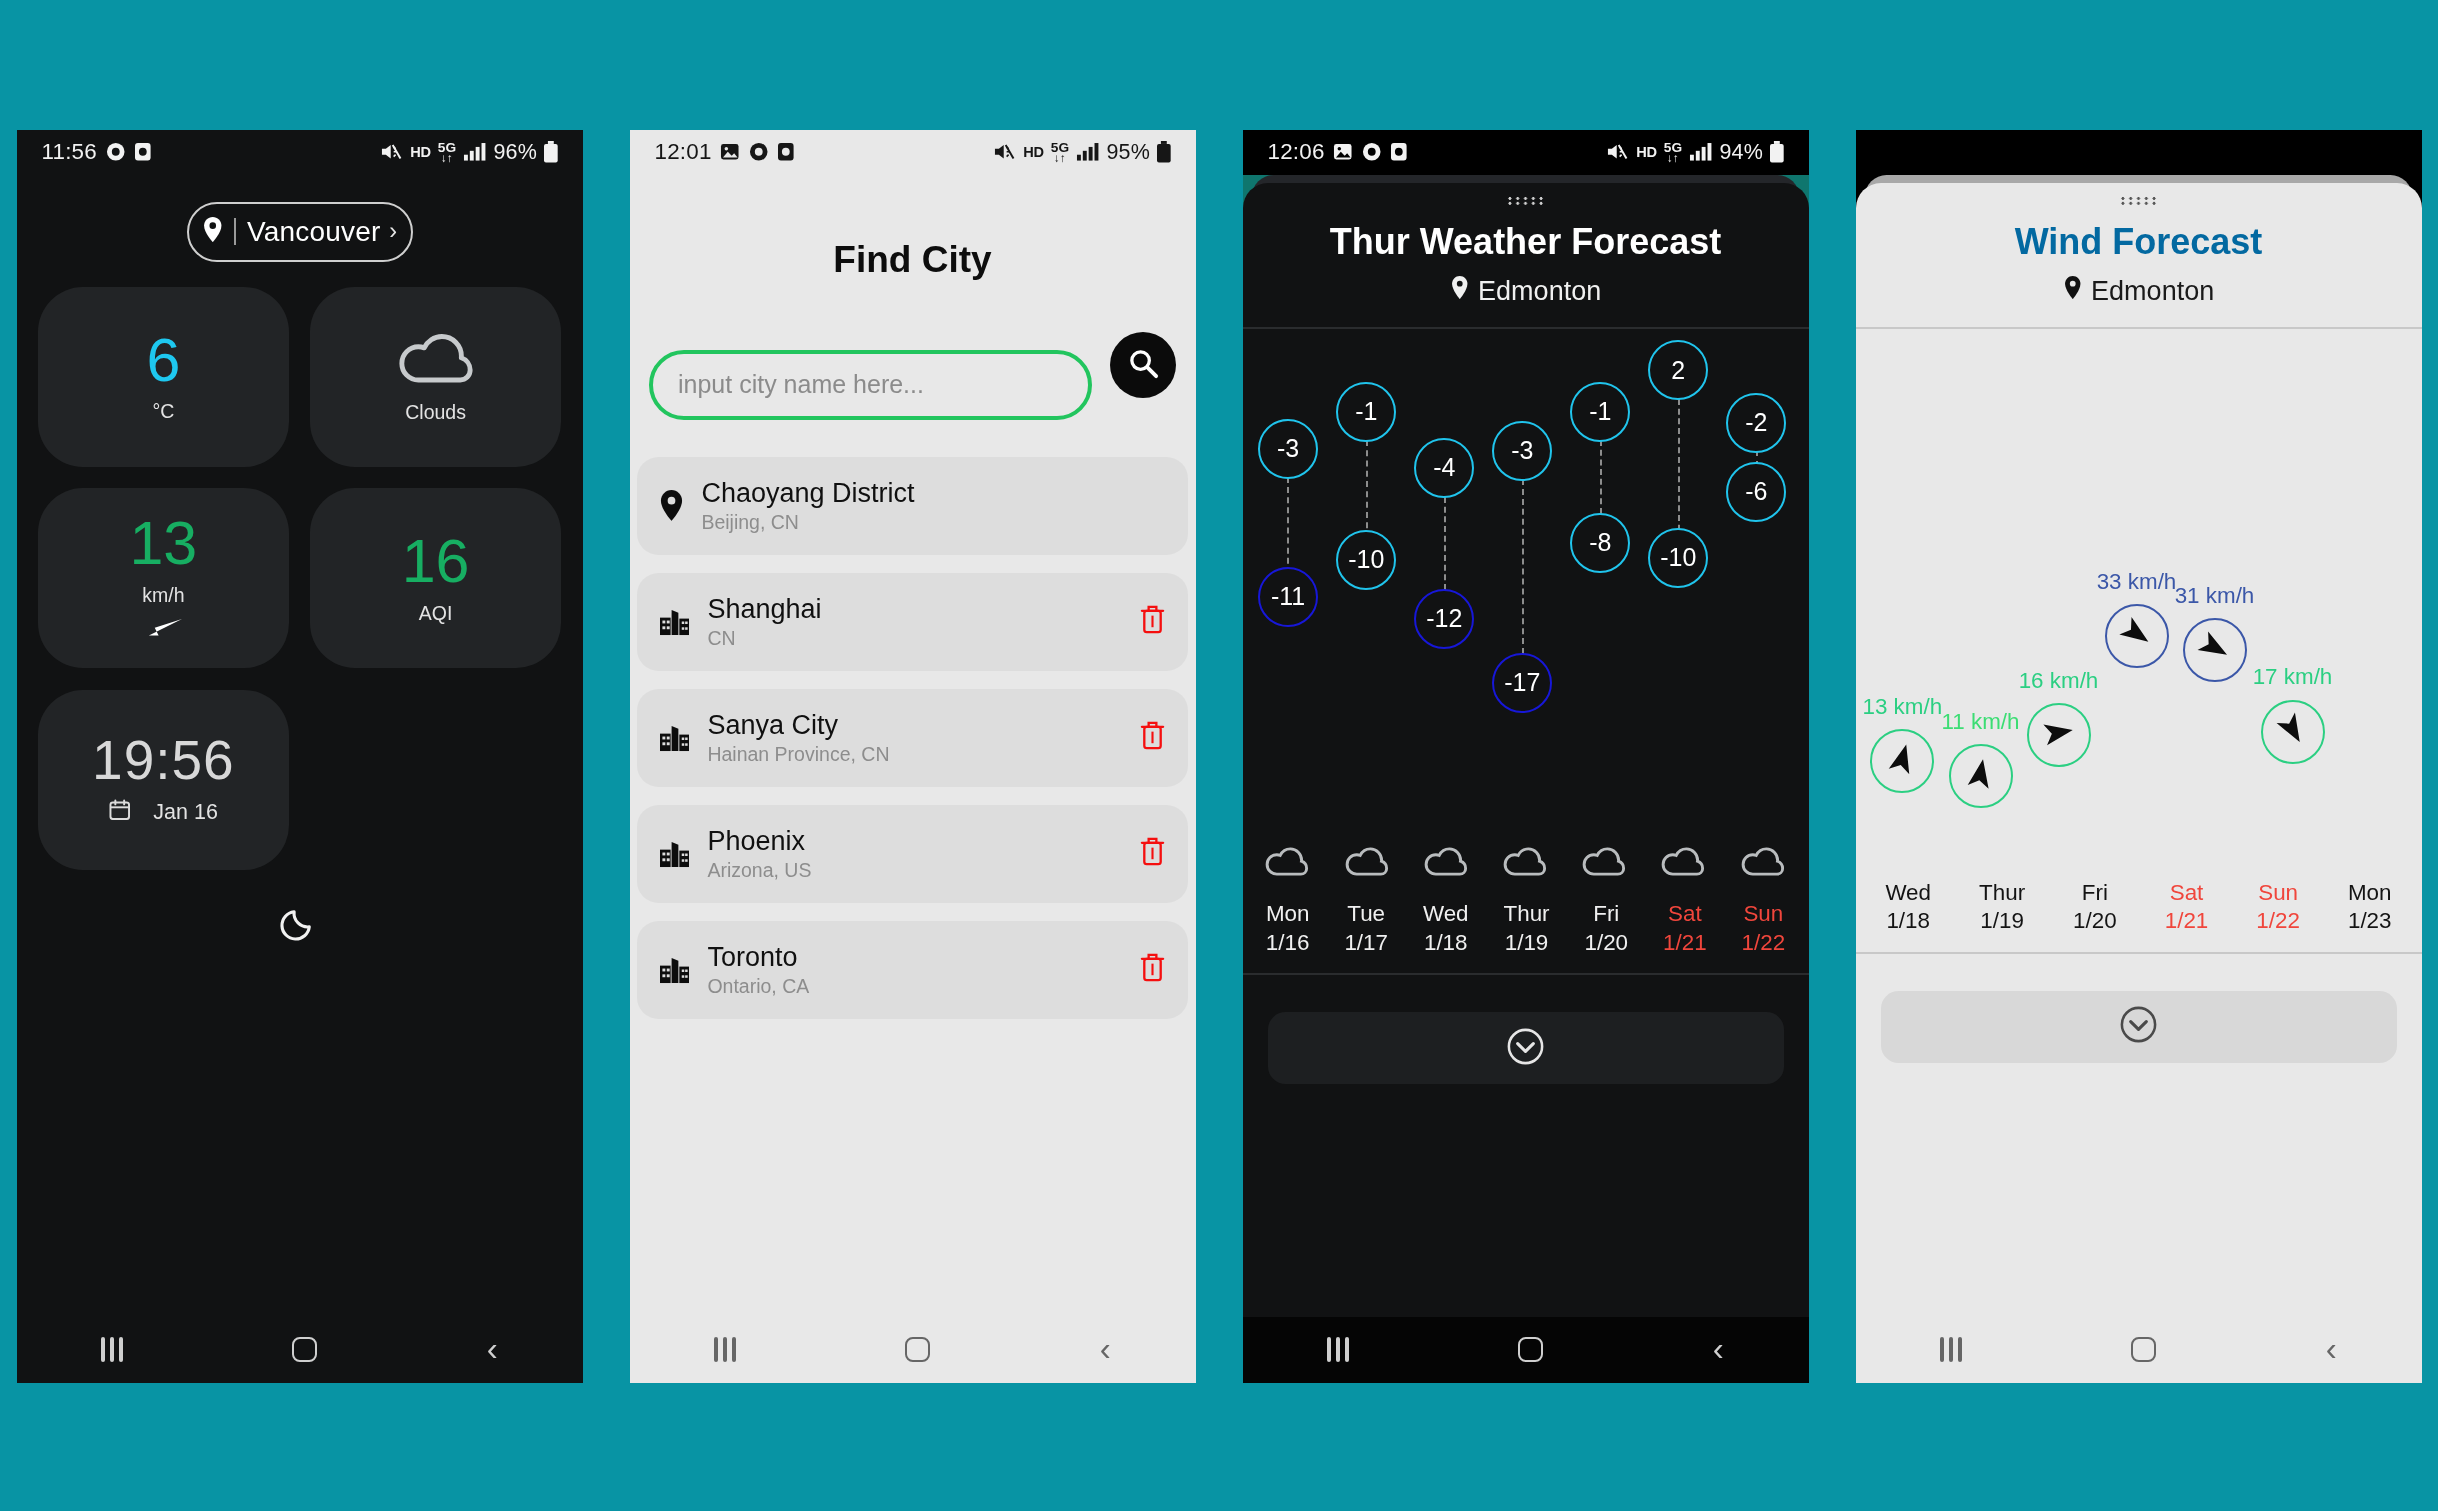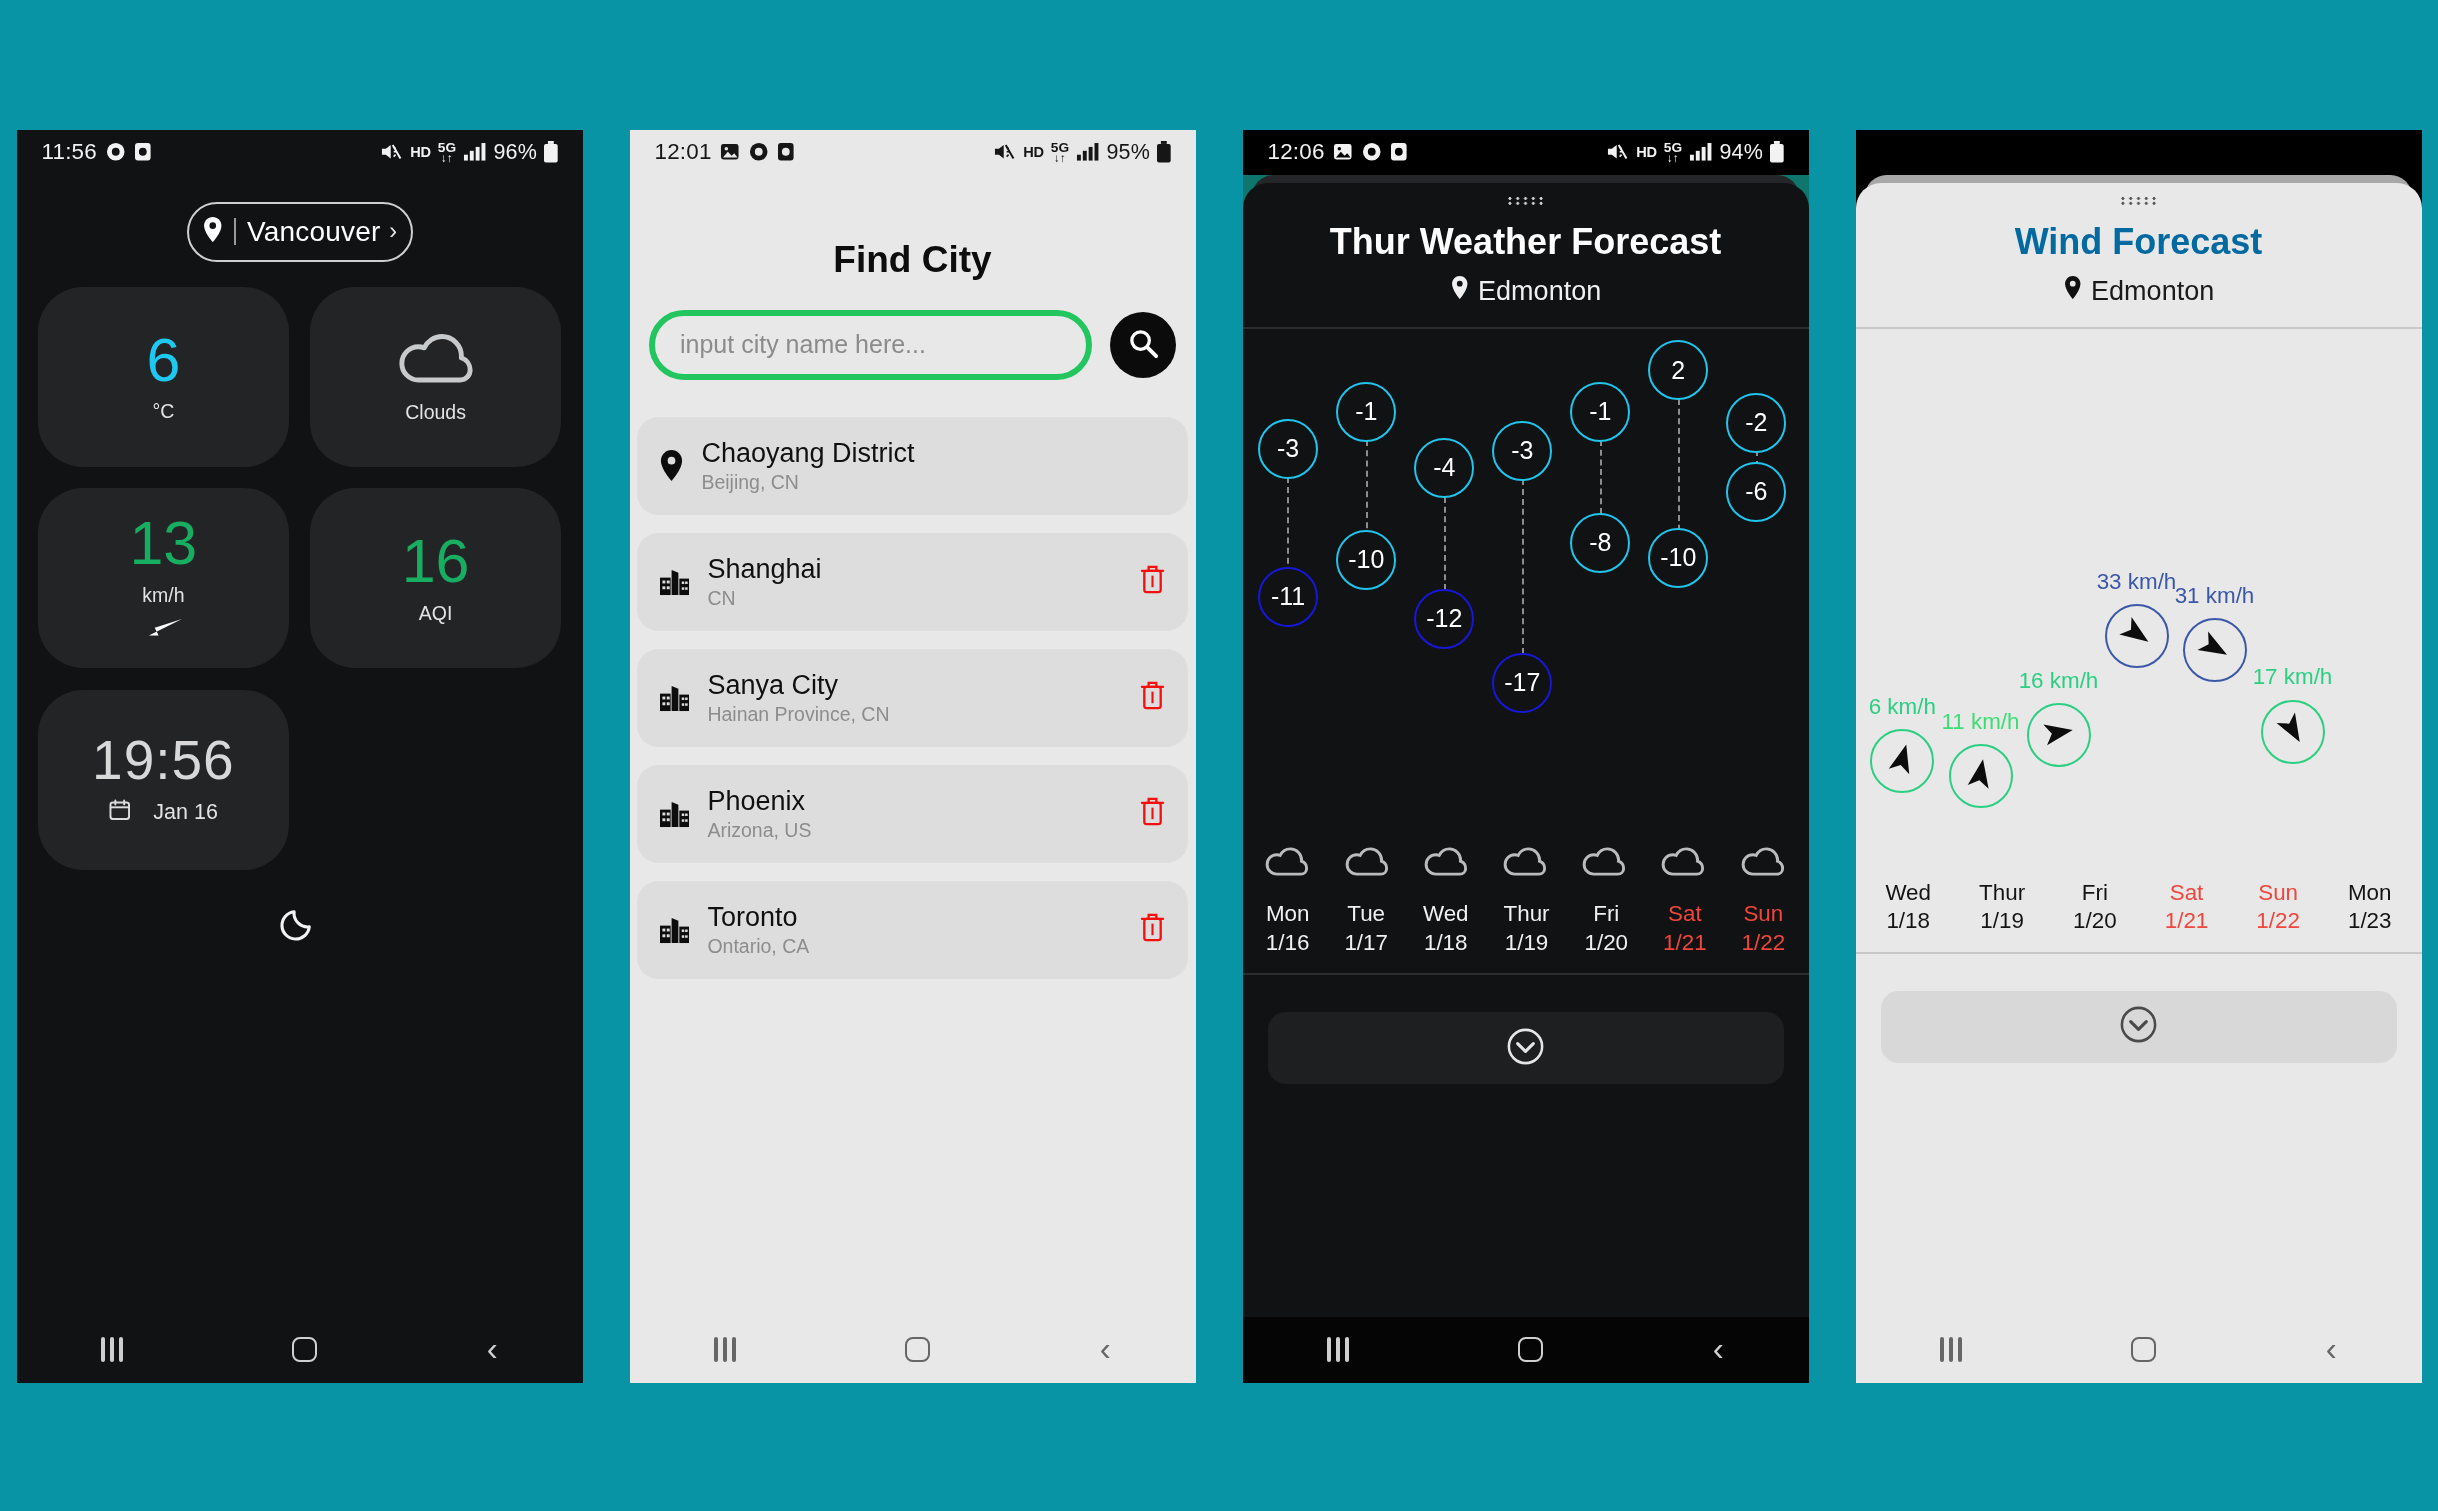--- a/index.html
+++ b/index.html
@@ -114,28 +114,29 @@
     font-size: 37px; font-weight: bold;
     color: #0d0d0d;
     margin-top: 64px;
   }
   .search-row {
     display: flex; align-items: center; gap: 17.6px;
     padding: 0 19.5px; margin-top: 29px;
   }
   .search-input {
     flex: 1; height: 70px;
-    border: 6px solid #22c55e;
+    border: 4px solid #22c55e;
     border-radius: 35px;
     background: transparent;
     padding: 0 25px;
     font-size: 25px;
     color: #a16207;
     font-family: "Liberation Sans", sans-serif;
     outline: none;
+    margin-top: 40px;
   }
   .search-input::placeholder { color: #8b8b8b; }
   .search-btn {
     width: 66px; height: 66px;
     border-radius: 50%;
     background: #0b0b0b;
     display: flex; align-items: center; justify-content: center;
     border: none; cursor: pointer;
     flex: 0 0 auto;
   }
@@ -785,21 +786,21 @@
               <path d="M10 1C5.6 1 2 4.6 2 9c0 6.6 8 16 8 16s8-9.4 8-16c0-4.4-3.6-8-8-8z" fill="#111"></path>
               <circle cx="10" cy="9" r="3" fill="#e8e8e8"></circle>
             </svg></span>
         <span>Edmonton</span>
       </div>
       <div class="sheet-rule"></div>
 
       <div class="wind-chart">
 
         <div class="wcol" style="left:7.8px">
-          <div class="wlabel" style="top:365px;color:#2bcf82">6 km/h</div>
+          <div class="wlabel" style="top:365px;color:#2bcf82">13 km/h</div>
           <div class="wcircle" style="top:400px">
             <span><svg width="27" height="33" viewBox="0 0 28 34" style="transform:rotate(15deg)">
                   <path d="M14 2 L25 31 L14 24 L3 31 Z" fill="#0d0d0d"></path>
                 </svg></span>
           </div>
         </div>
 
         <div class="wcol" style="left:86px">
           <div class="wlabel" style="top:380px;color:#3cdd74">11 km/h</div>
           <div class="wcircle" style="top:415px">

